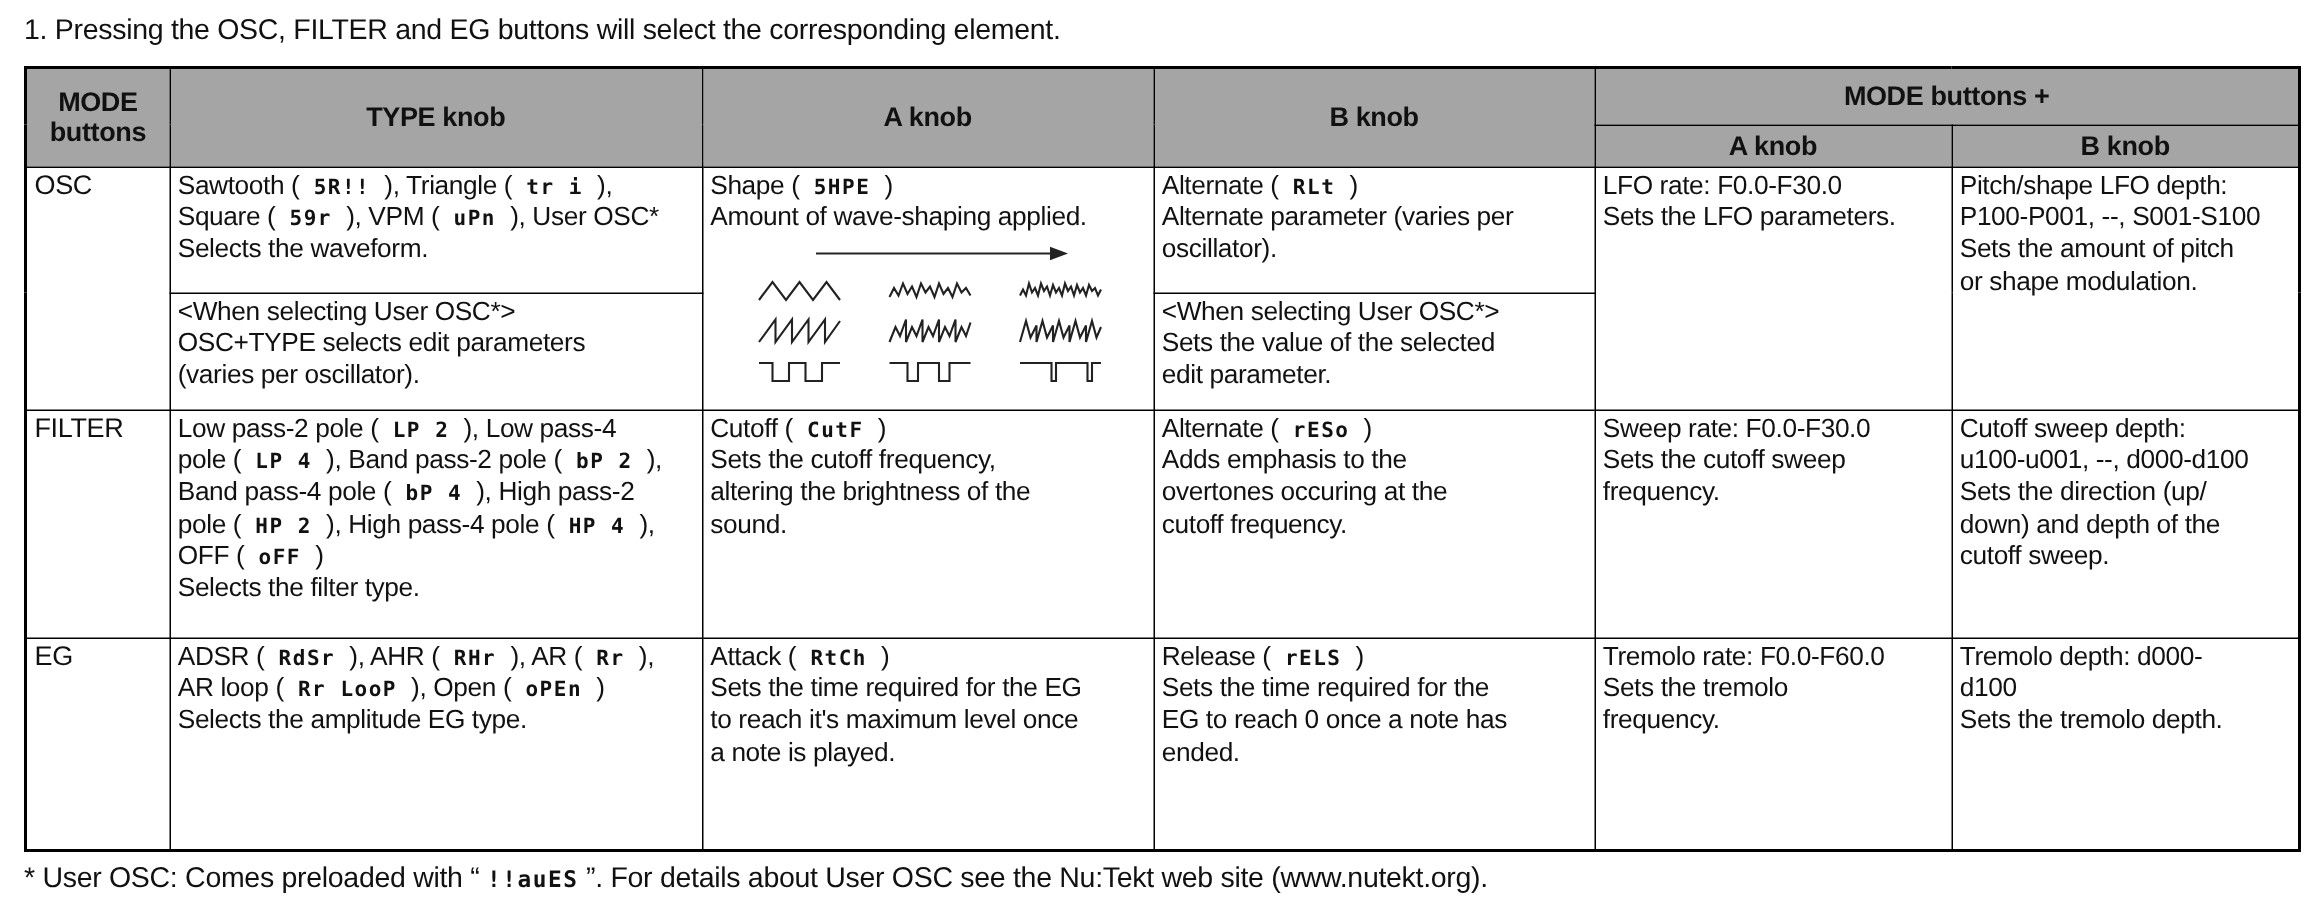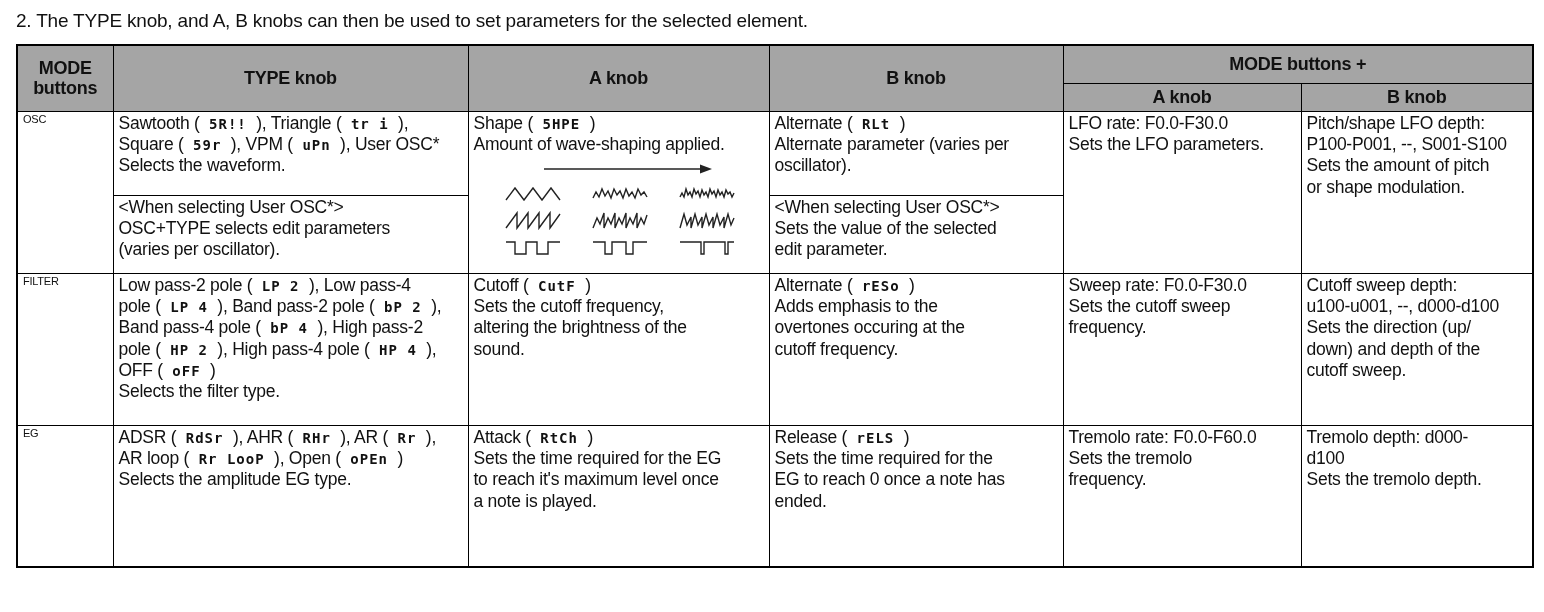--- a/index.html
+++ b/index.html
@@ -20,41 +20,41 @@
     vertical-align:top;text-align:left;
     font-size:17.5px;line-height:1.22;letter-spacing:-0.25px;
     overflow:hidden;
   }
   th{
     background:#a5a5a5;
     font-weight:bold;font-size:18px;
     text-align:center;vertical-align:middle;
     padding:2px 4px;line-height:1.15;
   }
-  td.row-label{font-size:11px;}
+  td.row-label{font-size:18px;}
   .lcd{
     font-family:"DejaVu Sans Mono",monospace;
     font-size:0.8em;letter-spacing:1px;white-space:pre;font-weight:bold;
   }
   .wave-block{margin-top:2px;}
   .arrow-wrap{margin:3px 0 3px 68px;}
   .wave-grid{
     display:flex;justify-content:space-between;
     flex-wrap:wrap;padding:0 26px 0 30px;row-gap:5px;
   }
   .wave-grid svg{display:block;}
   svg.wave polyline, svg.wave path{fill:none;stroke:#222;stroke-width:1.4;}
   .footnote{font-size:19px;letter-spacing:-0.2px;margin-top:7px;white-space:nowrap;}
 </style>
 </head>
 <body>
 
 <div class="page">
 
-  <div class="intro-line">2.  The TYPE knob, and A, B knobs can then be used to set parameters for the selected element.</div>
+  <div class="intro-line">1.  Pressing the OSC, FILTER and EG buttons will select the corresponding element.</div>
 
   <table class="params">
     <colgroup>
       <col style="width:96px">
         <col style="width:355px">
         <col style="width:301px">
       <col style="width:294px">
         <col style="width:238px">
         <col style="width:232px">
     </colgroup>
@@ -137,14 +137,15 @@
       <td class="row-label">EG</td>
       <td><span>ADSR (</span><span class="lcd"> RdSr </span><span>), AHR (</span><span class="lcd"> RHr </span><span>), AR (</span><span class="lcd"> Rr </span><span>),</span><br><span>AR loop (</span><span class="lcd"> Rr LooP </span><span>), Open (</span><span class="lcd"> oPEn </span><span>)</span><br><span>Selects the amplitude EG type.</span></td>
       <td><span>Attack (</span><span class="lcd"> RtCh </span><span>)</span><br><span>Sets the time required for the EG</span><br><span>to reach it's maximum level once</span><br><span>a note is played.</span></td>
       <td><span>Release (</span><span class="lcd"> rELS </span><span>)</span><br><span>Sets the time required for the</span><br><span>EG to reach 0 once a note has</span><br><span>ended.</span></td>
       <td><span>Tremolo rate: F0.0-F60.0</span><br><span>Sets the tremolo</span><br><span>frequency.</span></td>
       <td><span>Tremolo depth: d000-</span><br><span>d100</span><br><span>Sets the tremolo depth.</span></td>
     </tr>
   </tbody>
     </table>
 
+  <div class="footnote"><span>* User OSC: Comes preloaded with “ </span><span class="lcd">!!auES</span><span> ”. For details about User OSC see the Nu:Tekt web site (www.nutekt.org).</span></div>
 
 </div>
 
 </body></html>

